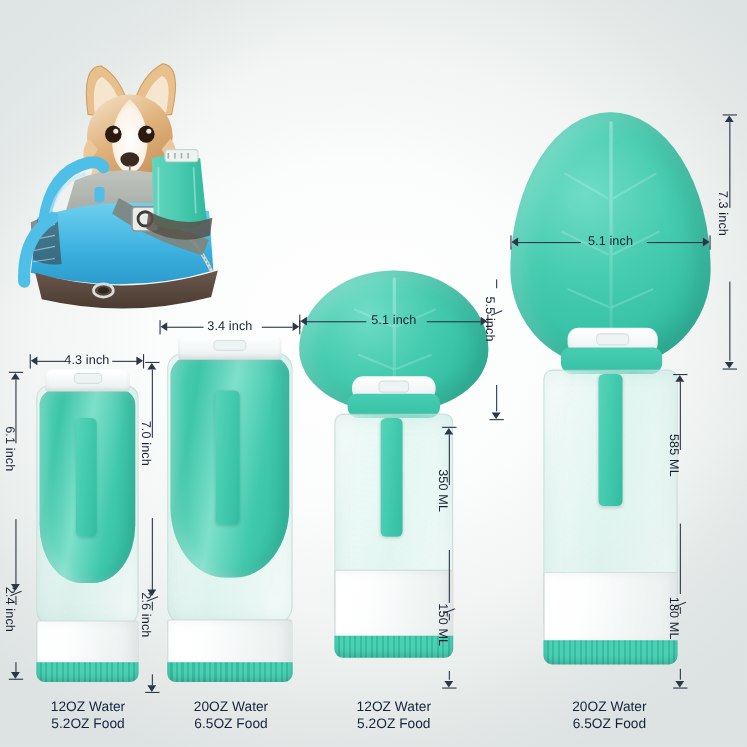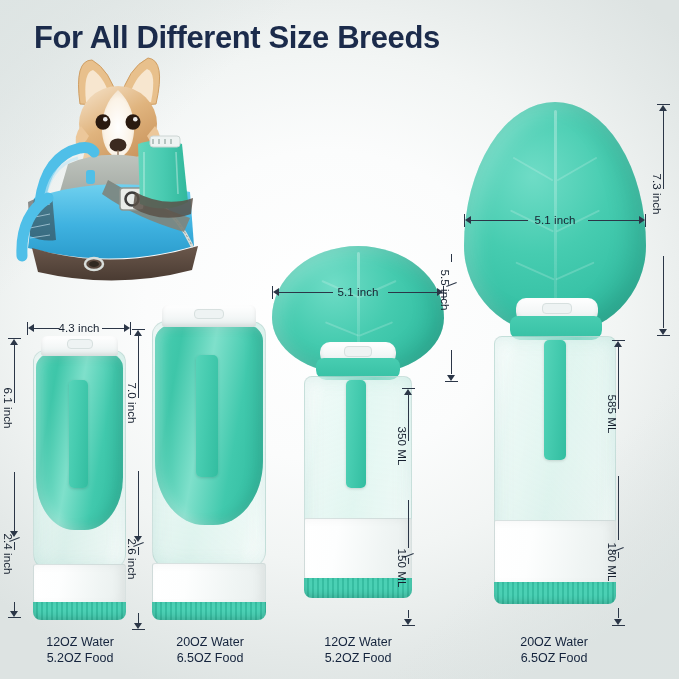--- a/index.html
+++ b/index.html
@@ -111,21 +111,20 @@
   }
 
   
   #dogwrap{position:absolute;left:8px;top:52px;width:210px;height:240px;z-index:15;}
 </style>
 </head>
 <body>
 
 <div id="stage">
 
-  <div class="title">For All Different Size Breeds</div>
 
   <div id="dogwrap">
     <svg width="210" height="240" viewBox="0 0 210 240">
       <defs>
         <linearGradient id="bagBlue" x1="0" y1="0" x2="0" y2="1">
           <stop offset="0%" stop-color="#6fd0ef"></stop>
             <stop offset="55%" stop-color="#3fb2e0"></stop>
             <stop offset="100%" stop-color="#2b9ccd"></stop>
         </linearGradient>
         <linearGradient id="bagGray" x1="0" y1="0" x2="0" y2="1">
@@ -260,20 +259,29 @@
     <div class="lid-nub" style="left:34px;top:3px;width:24px;height:8px;"></div>
     <div class="clip" style="left:36px;top:44px;width:19px;height:108px;"></div>
     <div class="food-cup" style="top:228px;height:40px;border-radius:3px 3px 6px 6px;"></div>
     <div class="base-ring" style="top:266px;height:18px;"></div>
   </div>
   <div class="caption" style="left:80px;top:634px;">
     <div>12OZ Water</div>
     <div>5.2OZ Food</div>
   </div>
 
+  <div class="dim dimh" style="left:145px;top:289px;width:128px;">
+    <span class="cap-l" style="left:0;"></span>
+    <span class="arr arr-l" style="left:1px;"></span>
+    <span class="seg" style="left:6px;width:34px;"></span>
+    <span class="lbl" style="left:64px;">3.4 inch</span>
+    <span class="seg" style="left:93px;width:28px;"></span>
+    <span class="arr arr-r" style="right:1px;"></span>
+    <span class="cap-r" style="right:0;"></span>
+  </div>
 
   <div class="bottle" style="left:152px;top:305px;width:114px;height:315px;">
     <div class="bot-body" style="top:16px;height:246px;border-radius:14px 14px 18px 18px;"></div>
     <div class="silicone" style="left:3px;right:3px;top:20px;height:200px;border-radius:16px 16px 46% 46%/16px 16px 32% 32%;"></div>
     <div class="lid" style="left:10px;right:10px;top:0px;height:22px;"></div>
     <div class="lid-nub" style="left:42px;top:4px;width:28px;height:8px;"></div>
     <div class="clip" style="left:44px;top:50px;width:22px;height:122px;"></div>
     <div class="food-cup" style="top:258px;height:42px;border-radius:3px 3px 6px 6px;"></div>
     <div class="base-ring" style="top:297px;height:18px;"></div>
   </div>

